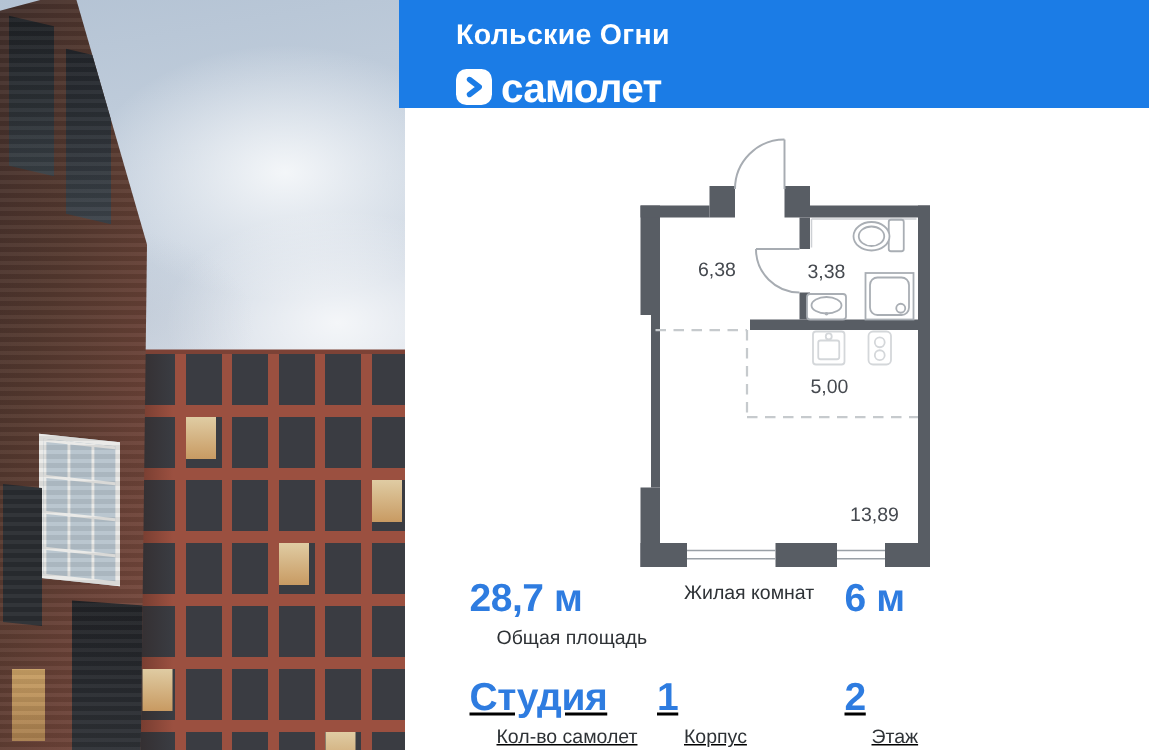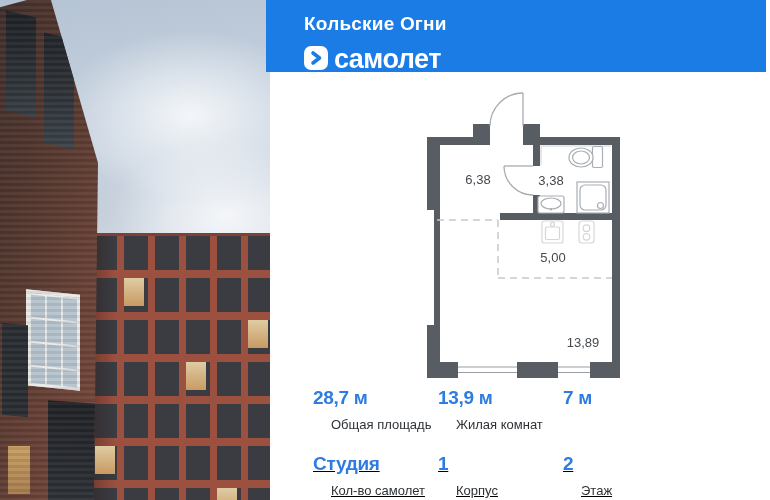--- a/index.html
+++ b/index.html
@@ -58,21 +58,21 @@
   .dash{stroke:#c6cacd;stroke-width:1.5;fill:none;stroke-dasharray:7 5;}
   .bath{stroke:#a9aeb4;stroke-width:1.2;fill:#fff;}
   .bath-dot{fill:#a9aeb4;stroke:none;}
   .kit{stroke:#d4d7da;stroke-width:1.2;fill:#fff;}
   .area-label{fill:#45494f;font-size:13px;font-family:"Liberation Sans","DejaVu Sans",sans-serif;text-anchor:middle;}
 
   
   .stats-row{position:absolute;left:313px;display:grid;grid-template-columns:125px 125px 140px;}
   .stats-row.r1{top:383px;}
   .stats-row.r2{top:449px;text-decoration:underline;}
-  .stat-value{font-size:19px;font-weight:700;color:var(--c-value);line-height:30px;letter-spacing:-.3px;white-space:nowrap;}
+  .stat-value{font-size:26px;font-weight:700;color:var(--c-value);line-height:30px;letter-spacing:-.3px;white-space:nowrap;}
   .stat-label{font-size:13px;color:var(--c-label);margin-top:4px;white-space:nowrap;margin-left:18px;}
 </style>
 </head>
 <body>
 
 <div class="screen">
 
   <div class="photo">
     <div class="cloud c1"></div>
     <div class="cloud c2"></div>
@@ -174,25 +174,24 @@
     <text class="area-label" x="553" y="262">5,00</text>
     <text class="area-label" x="583" y="347">13,89</text>
   </svg>
 
   <div class="stats-row r1">
     <div class="stat">
       <div class="stat-value">28,7 м</div>
       <div class="stat-label">Общая площадь</div>
     </div>
     <div class="stat">
-      <div class="stat-value">13,9 м</div>
       <div class="stat-label">Жилая комнат</div>
     </div>
     <div class="stat">
-      <div class="stat-value">7 м</div>
+      <div class="stat-value">6 м</div>
     </div>
   </div>
 
   <div class="stats-row r2">
     <div class="stat">
       <div class="stat-value">Студия</div>
       <div class="stat-label">Кол-во самолет</div>
     </div>
     <div class="stat">
       <div class="stat-value">1</div>

